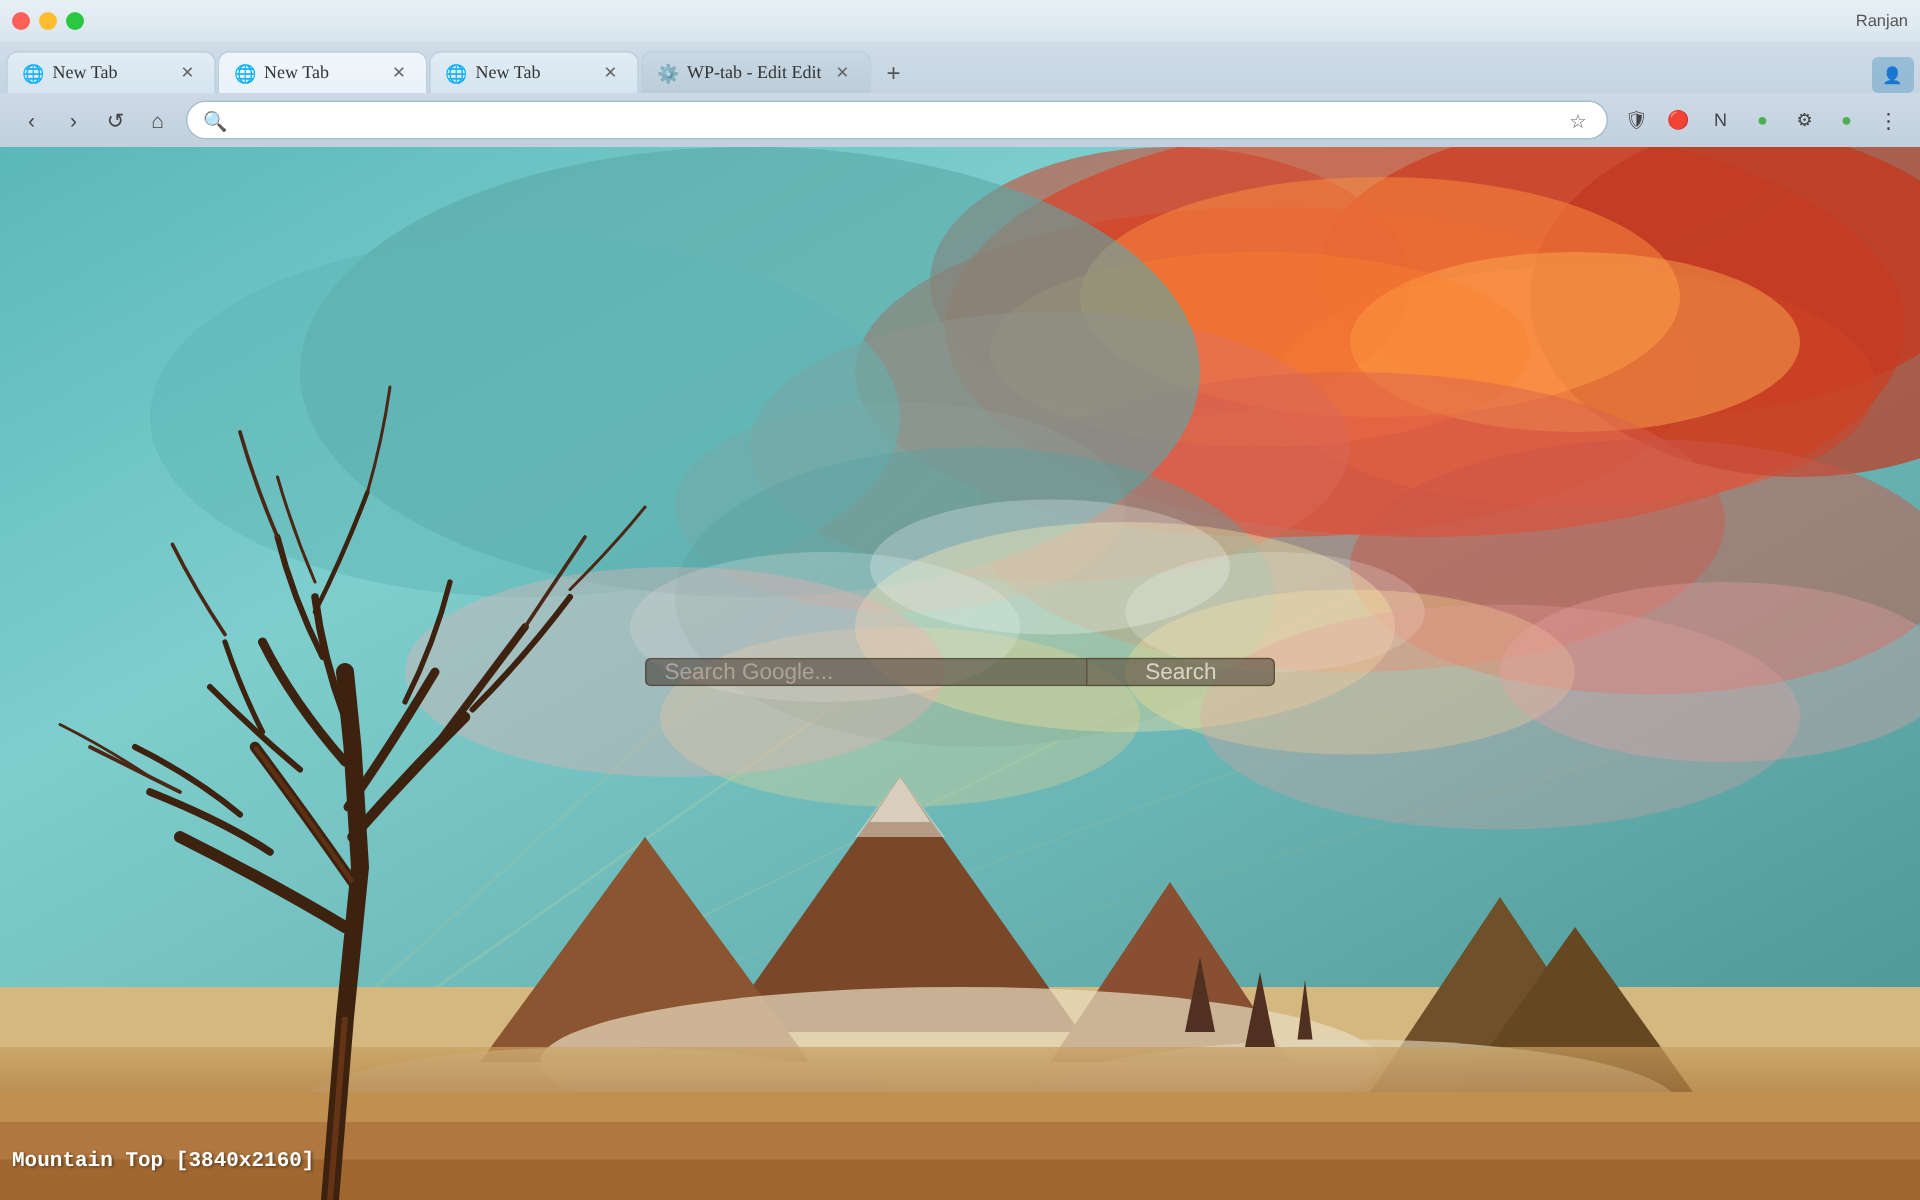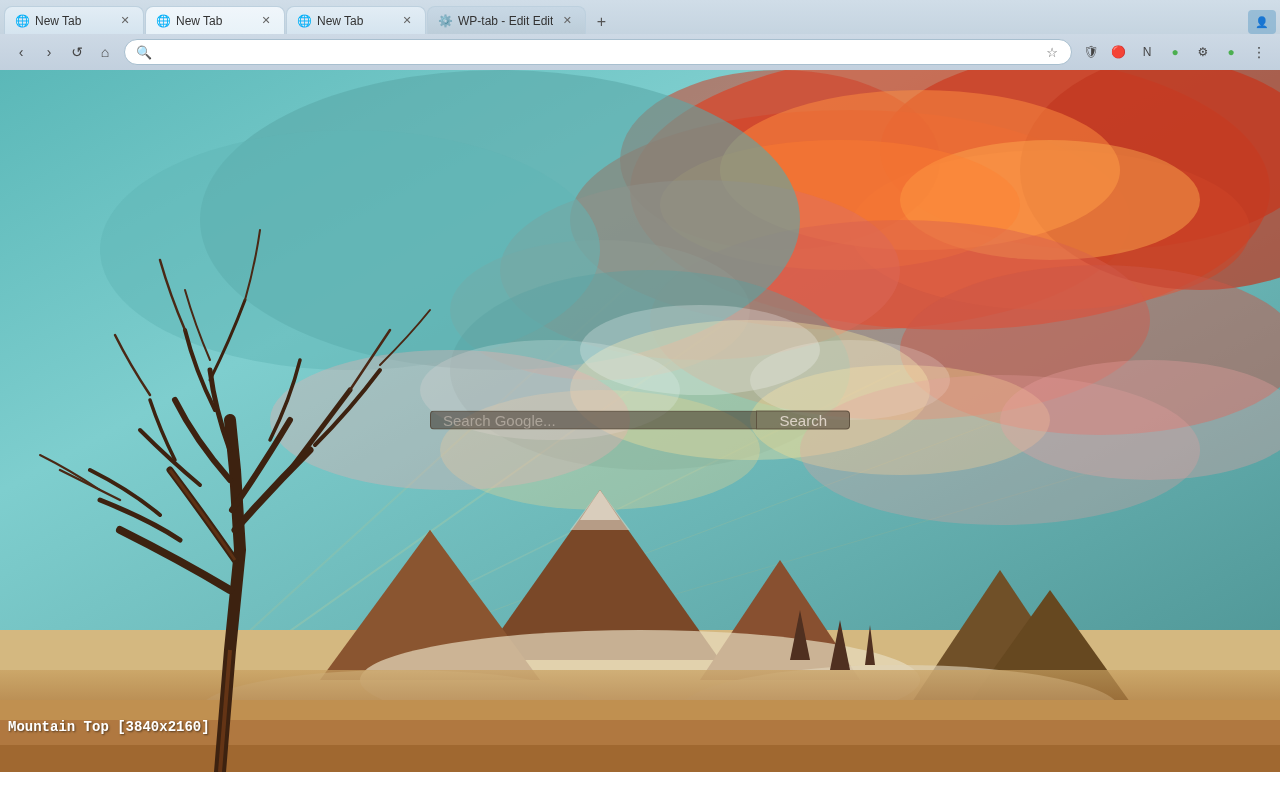--- a/index.html
+++ b/index.html
@@ -83,20 +83,21 @@
       width: 14px;
       height: 14px;
       flex-shrink: 0;
     }
 
     .tab-title {
       flex: 1;
       overflow: hidden;
       white-space: nowrap;
       text-overflow: ellipsis;
+      font-family: Liberation Serif, serif;
     }
 
     .tab-close {
       width: 16px;
       height: 16px;
       border-radius: 50%;
       border: none;
       background: transparent;
       cursor: pointer;
       display: flex;
@@ -253,32 +254,32 @@
     }
 
     .search-input::placeholder {
       color: rgba(200, 190, 180, 0.65);
     }
 
     .search-btn {
       background: rgba(90, 80, 65, 0.65);
       border: 1px solid rgba(80, 65, 50, 0.7);
       border-radius: 0 4px 4px 0;
-      padding: 0 22px;
+      padding: 0 38px;
       color: rgba(230, 220, 210, 0.9);
       font-size: 15px;
       cursor: pointer;
       font-family: inherit;
       white-space: nowrap;
     }
 
     
     .watermark {
       position: absolute;
-      bottom: 34px;
+      bottom: 15px;
       left: 8px;
       color: white;
       font-family: 'Courier New', monospace;
       font-size: 14px;
       font-weight: bold;
       line-height: 1.5;
       text-shadow: 1px 1px 2px rgba(0,0,0,0.5);
     }
 
     
@@ -287,20 +288,28 @@
       height: 100%;
     }
   </style>
 </head>
 <body>
 
 <div>
 
   <div class="browser-chrome">
 
+    <div class="title-bar">
+      <div class="window-controls">
+        <button class="window-btn btn-close"></button>
+        <button class="window-btn btn-min"></button>
+        <button class="window-btn btn-max"></button>
+      </div>
+      <div class="title-bar-right">Ranjan</div>
+    </div>
 
     <div class="tab-bar">
 
       <div class="tab">
         <span class="tab-favicon">🌐</span>
         <span class="tab-title">New Tab</span>
         <button class="tab-close">✕</button>
       </div>
 
       <div class="tab active">

